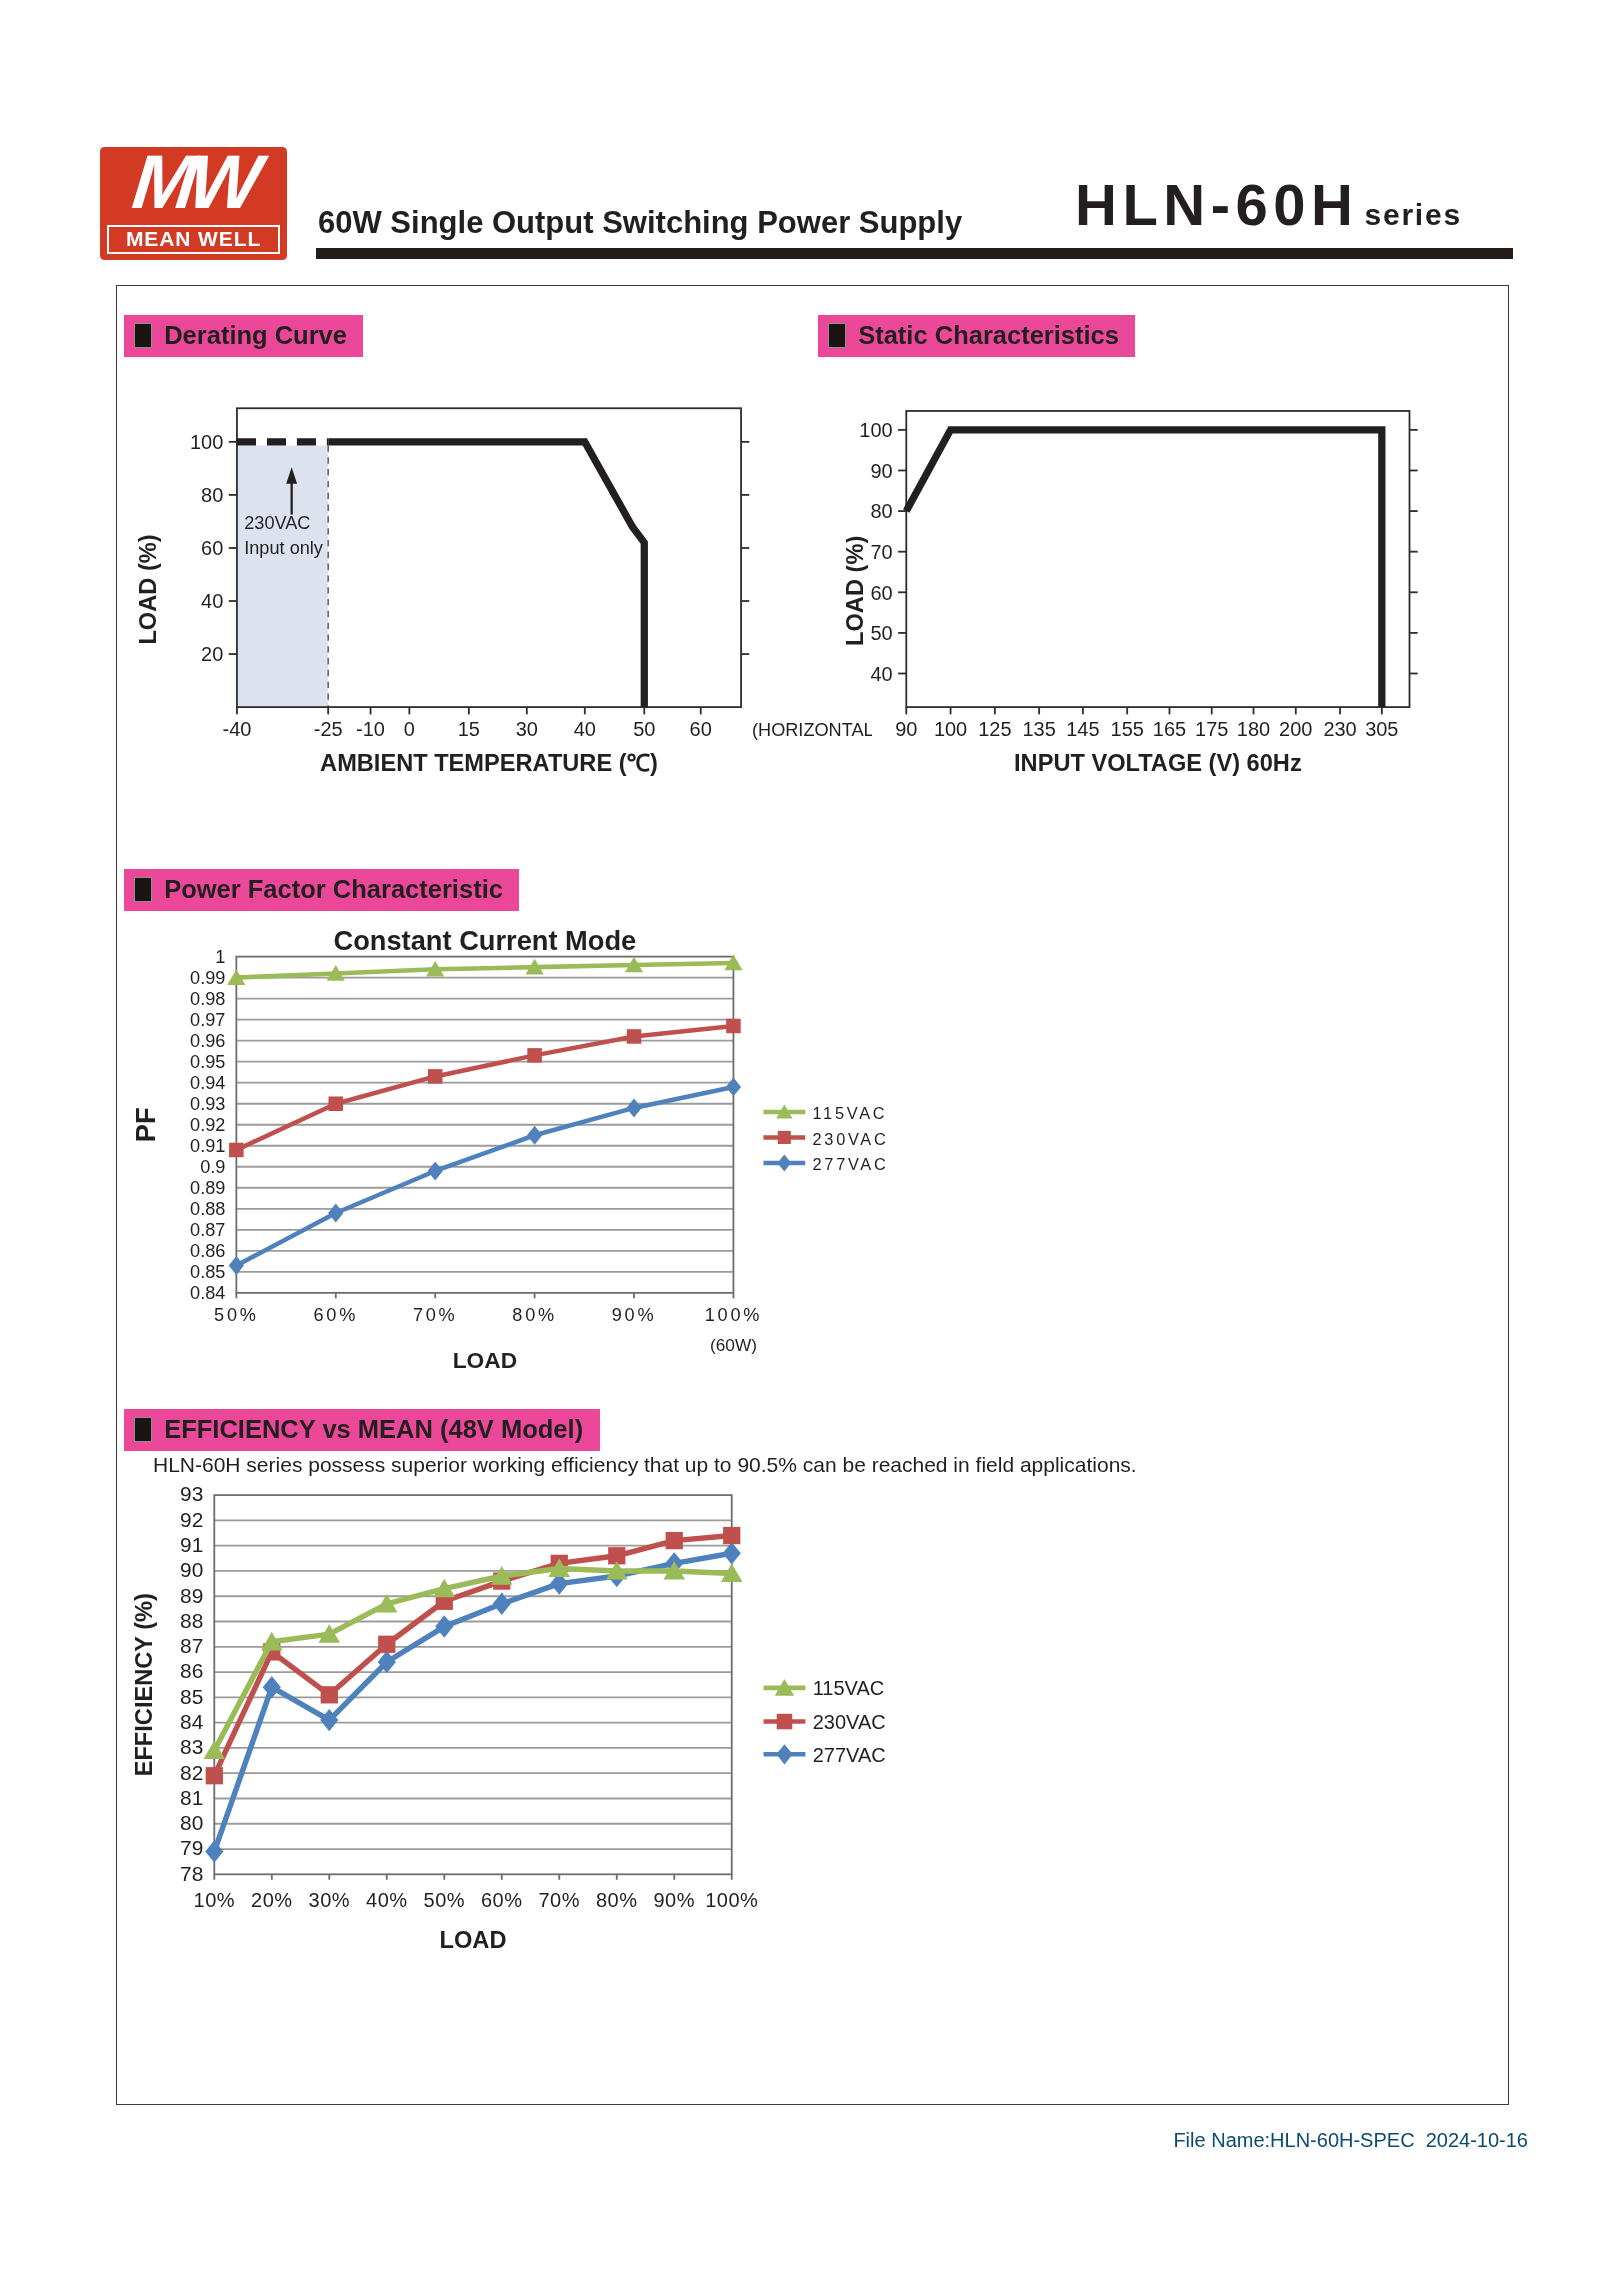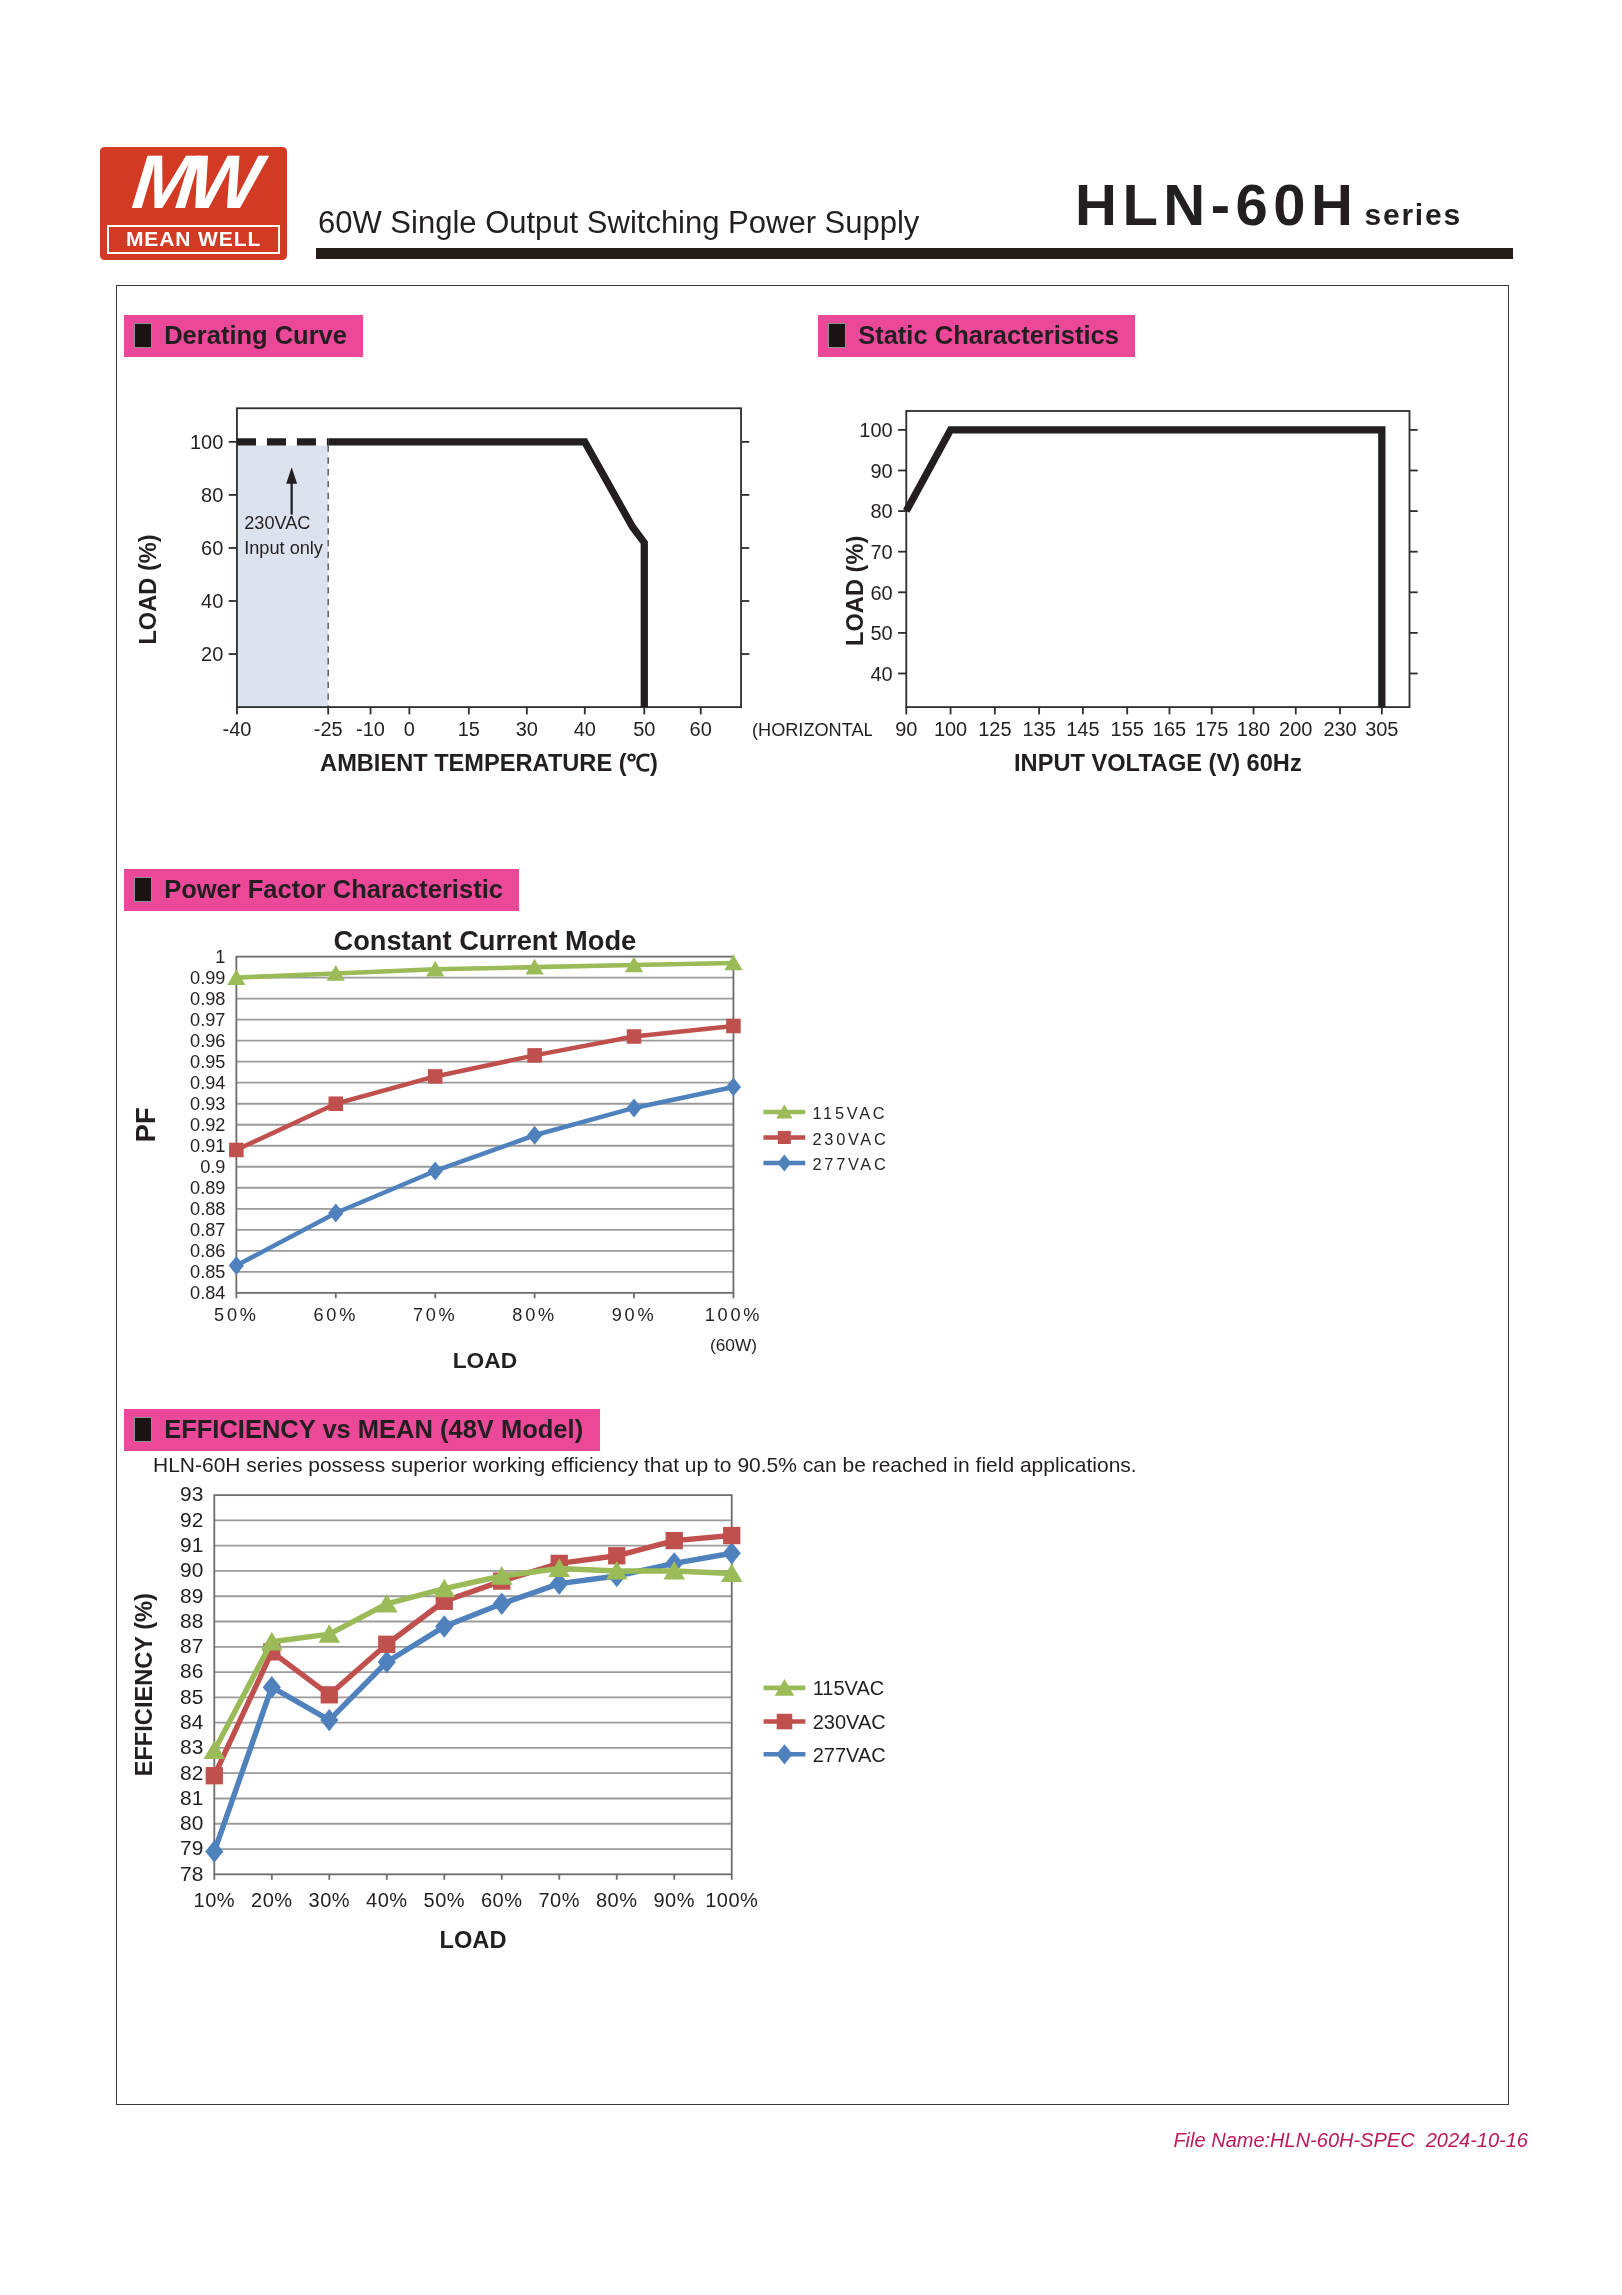--- a/index.html
+++ b/index.html
@@ -6,39 +6,39 @@
   .page{position:relative;width:1623px;height:2296px;background:#fff;overflow:hidden;
         font-family:"Liberation Sans", sans-serif;color:#231f20;}
   
   .logo{position:absolute;left:100px;top:147px;width:187px;height:113px;background:#d23a24;
         border-radius:4.5px;overflow:hidden;}
   .logo-mw{position:absolute;top:-5.5px;left:0;right:0;text-align:center;font-size:76px;line-height:80px;
         font-weight:bold;font-style:italic;color:#fff;letter-spacing:-7.3px;transform:skewX(-6deg);}
   .logo-band{position:absolute;left:7.3px;right:7.3px;bottom:6.4px;height:29px;border:2.7px solid #fff;
         display:flex;align-items:center;justify-content:center;font-size:21px;font-weight:bold;
         color:#fff;letter-spacing:0.9px;box-sizing:border-box;}
-  .doc-title{position:absolute;left:318px;top:205px;font-size:31px;font-weight:normal;letter-spacing:0px;}
+  .doc-title{position:absolute;left:318px;top:205px;font-size:31px;font-weight:bold;letter-spacing:0px;}
   .series-block{position:absolute;left:1075px;top:176px;display:flex;align-items:flex-end;}
   .series-name{font-size:58px;font-weight:bold;letter-spacing:5.5px;line-height:1;}
   .series-suffix{font-size:30px;font-weight:bold;margin-left:6px;line-height:1;padding-bottom:3.6px;letter-spacing:1.8px;}
   .header-bar{position:absolute;left:316px;top:248px;width:1197px;height:11px;background:#241d19;}
   
   .content-box{position:absolute;left:116px;top:285px;width:1391px;height:1818px;
         border:1.8px solid #3a3a3a;background:#fff;}
   .chip{position:absolute;display:flex;align-items:center;gap:11.8px;background:#ec4899;
         padding:5.5px 16.4px 7.3px 10px;font-size:25.5px;font-weight:bold;white-space:nowrap;}
   .bullet{width:16.4px;height:23px;background:#1c1412;border:1.8px solid #8f8f8f;box-sizing:content-box;flex:0 0 auto;}
   .chip-derating{left:124px;top:315px;}
   .chip-static{left:818px;top:315px;}
   .chip-pf{left:124px;top:869px;}
   .chip-eff{left:124px;top:1409px;}
   .eff-note{position:absolute;left:153px;top:1453px;font-size:21px;}
   .chart{position:absolute;}
   svg text{font-family:"Liberation Sans", sans-serif;}
-  .footer{position:absolute;right:95px;top:2129px;font-size:20px;font-style:italic;color:#be185d;white-space:pre;}
+  .footer{position:absolute;right:95px;top:2129px;font-size:20px;color:#0c4a6e;white-space:pre;}
 </style>
 </head>
 <body>
 
 <div class="page">
 
   <div class="logo">
     <div class="logo-mw">MW</div>
     <div class="logo-band">MEAN WELL</div>
   </div>

